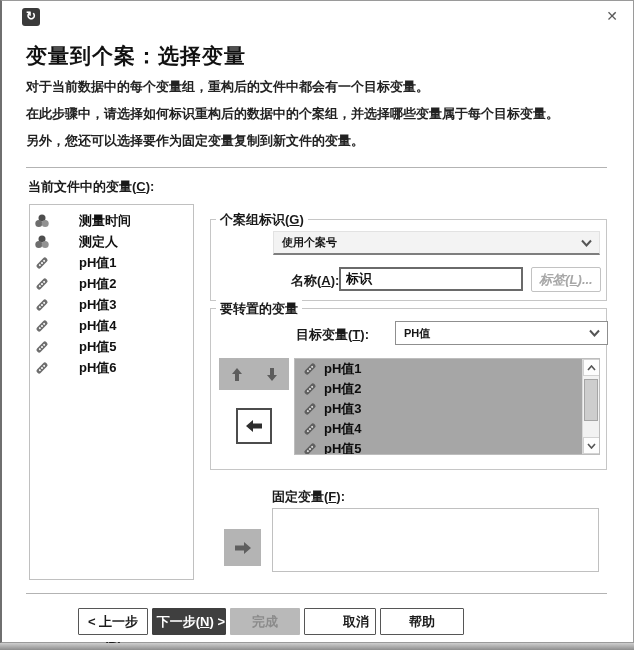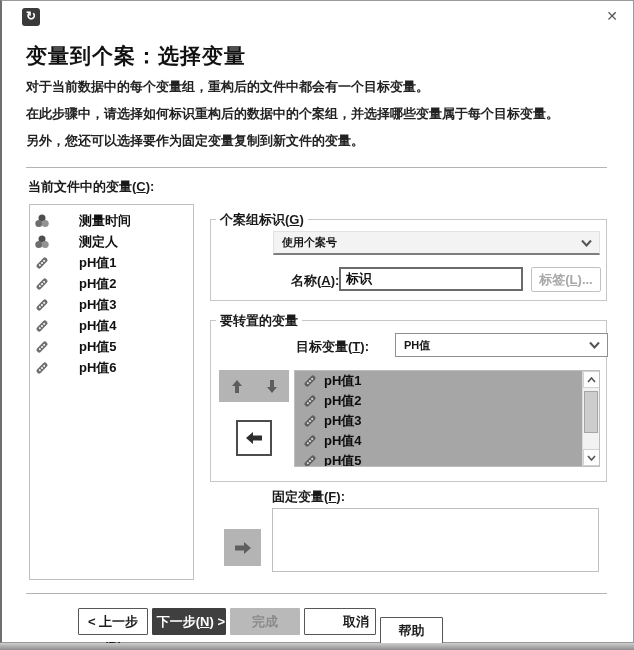--- a/index.html
+++ b/index.html
@@ -34,38 +34,38 @@
   
   .var-list { position:absolute; left:27px; top:203px; width:165px; height:376px;
               border:1px solid #c0c0c0; background:#fff; padding:5px 4px; overflow:hidden; }
   .var-row { display:flex; align-items:center; height:21px; gap:5px; }
   .var-row .lbl { font-size:13px; font-weight:bold; color:#101010;margin-left:24px; }
   .vicon { width:16px; height:16px; flex:0 0 16px; }
 
   
   .groupbox { position:absolute; left:208px; width:397px; border:1px solid #c6c6c6; background:#fff; }
   .gb1 { top:218px; height:82px; }
-  .gb2 { top:319px; height:162px; }
+  .gb2 { top:307px; height:162px; }
   .gb-legend { position:absolute; top:-9px; left:5px; background:#fff; padding:0 4px; }
 
   
   .combo { position:absolute; height:24px; font-size:11px; font-weight:bold; color:#161616;
            display:flex; align-items:center; padding-left:8px; }
   .combo .chev { position:absolute; right:7px; top:7px; }
   .combo-flat { left:62px; top:11px; width:327px; background:#f3f3f3;
                 border:1px solid #e2e2e2; border-bottom:2px solid #7e7e7e; }
   .combo-box { left:184px; top:12px; width:213px; background:#fff; border:1px solid #8f8f8f; }
 
   .name-label { position:absolute; left:80px; top:52px; }
   .name-input { position:absolute; left:128px; top:47px; width:184px; height:24px;
                 border:2px solid #6a6a6a; background:#fff; font-family:"Liberation Sans",sans-serif;
                 font-size:13px; font-weight:bold; padding:0 5px; color:#111; }
   .label-btn { position:absolute; left:320px; top:47px; width:70px; height:25px; background:#fff;
                border:1px solid #c2c2c2; color:#a8a8a8; font-size:13px; font-weight:bold;
-               text-align:center; line-height:23px; border-radius:2px; }
+               text-align:center; line-height:23px; border-radius:2px;font-style:italic; }
 
   .target-label { position:absolute; left:85px; top:17px; }
 
   .updown { position:absolute; left:8px; top:49px; width:70px; height:32px; background:#b4b4b4;
             display:flex; align-items:center; justify-content:space-around; }
   .transfer-btn { position:absolute; left:25px; top:99px; width:36px; height:36px; background:#fff;
                   border:2px solid #4c4c4c; display:flex; align-items:center; justify-content:center; }
 
   
   .trans-list { position:absolute; left:83px; top:49px; width:306px; height:97px;
@@ -90,21 +90,21 @@
   .fixed-list { position:absolute; left:270px; top:507px; width:327px; height:64px;
                 border:1px solid #c0c0c0; background:#fff; }
 
   
   .btn { position:absolute; top:607px; height:27px; font-size:13px; font-weight:bold; text-align:center;
          line-height:25px; background:#fff; border:1px solid #565656; border-radius:1px; color:#1c1c1c; }
   .btn-prev { left:76px; width:70px; }
   .btn-next { left:150px; width:74px; background:#3f3f3f; border-color:#3f3f3f; color:#fff;text-align:right; }
   .btn-finish { left:228px; width:70px; background:#b9b9b9; border:none; color:#8b8b8b; line-height:27px; }
   .btn-cancel { left:302px; width:72px;padding-left:32px; }
-  .btn-help { left:378px; width:63px;margin-top:9px; }
+  .btn-help { left:378px; width:84px; }
 
   svg { display:block; }
 </style>
 </head>
 <body>
 
 <div class="dialog">
 
   <div class="titlebar">
     <div class="app-icon">↻</div>

